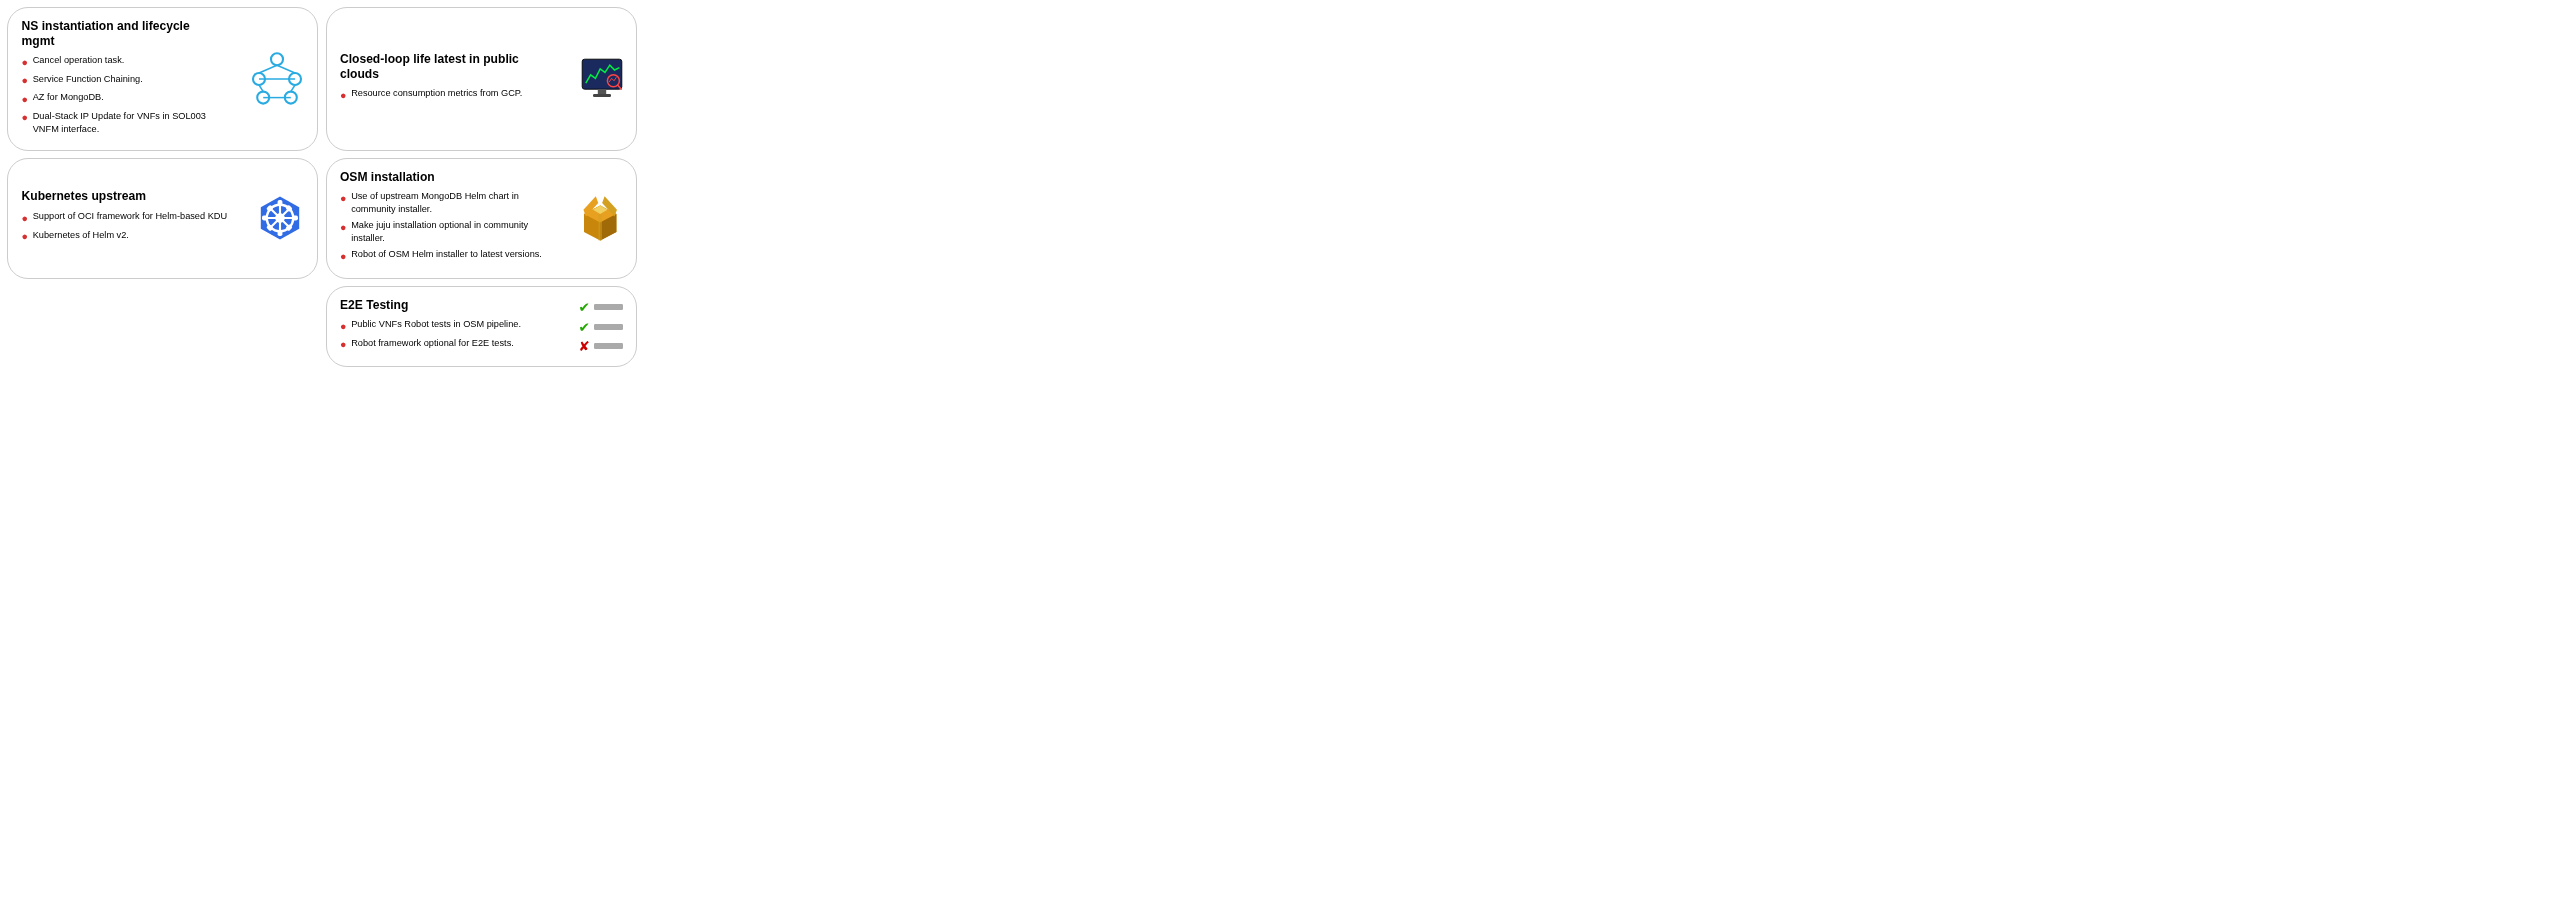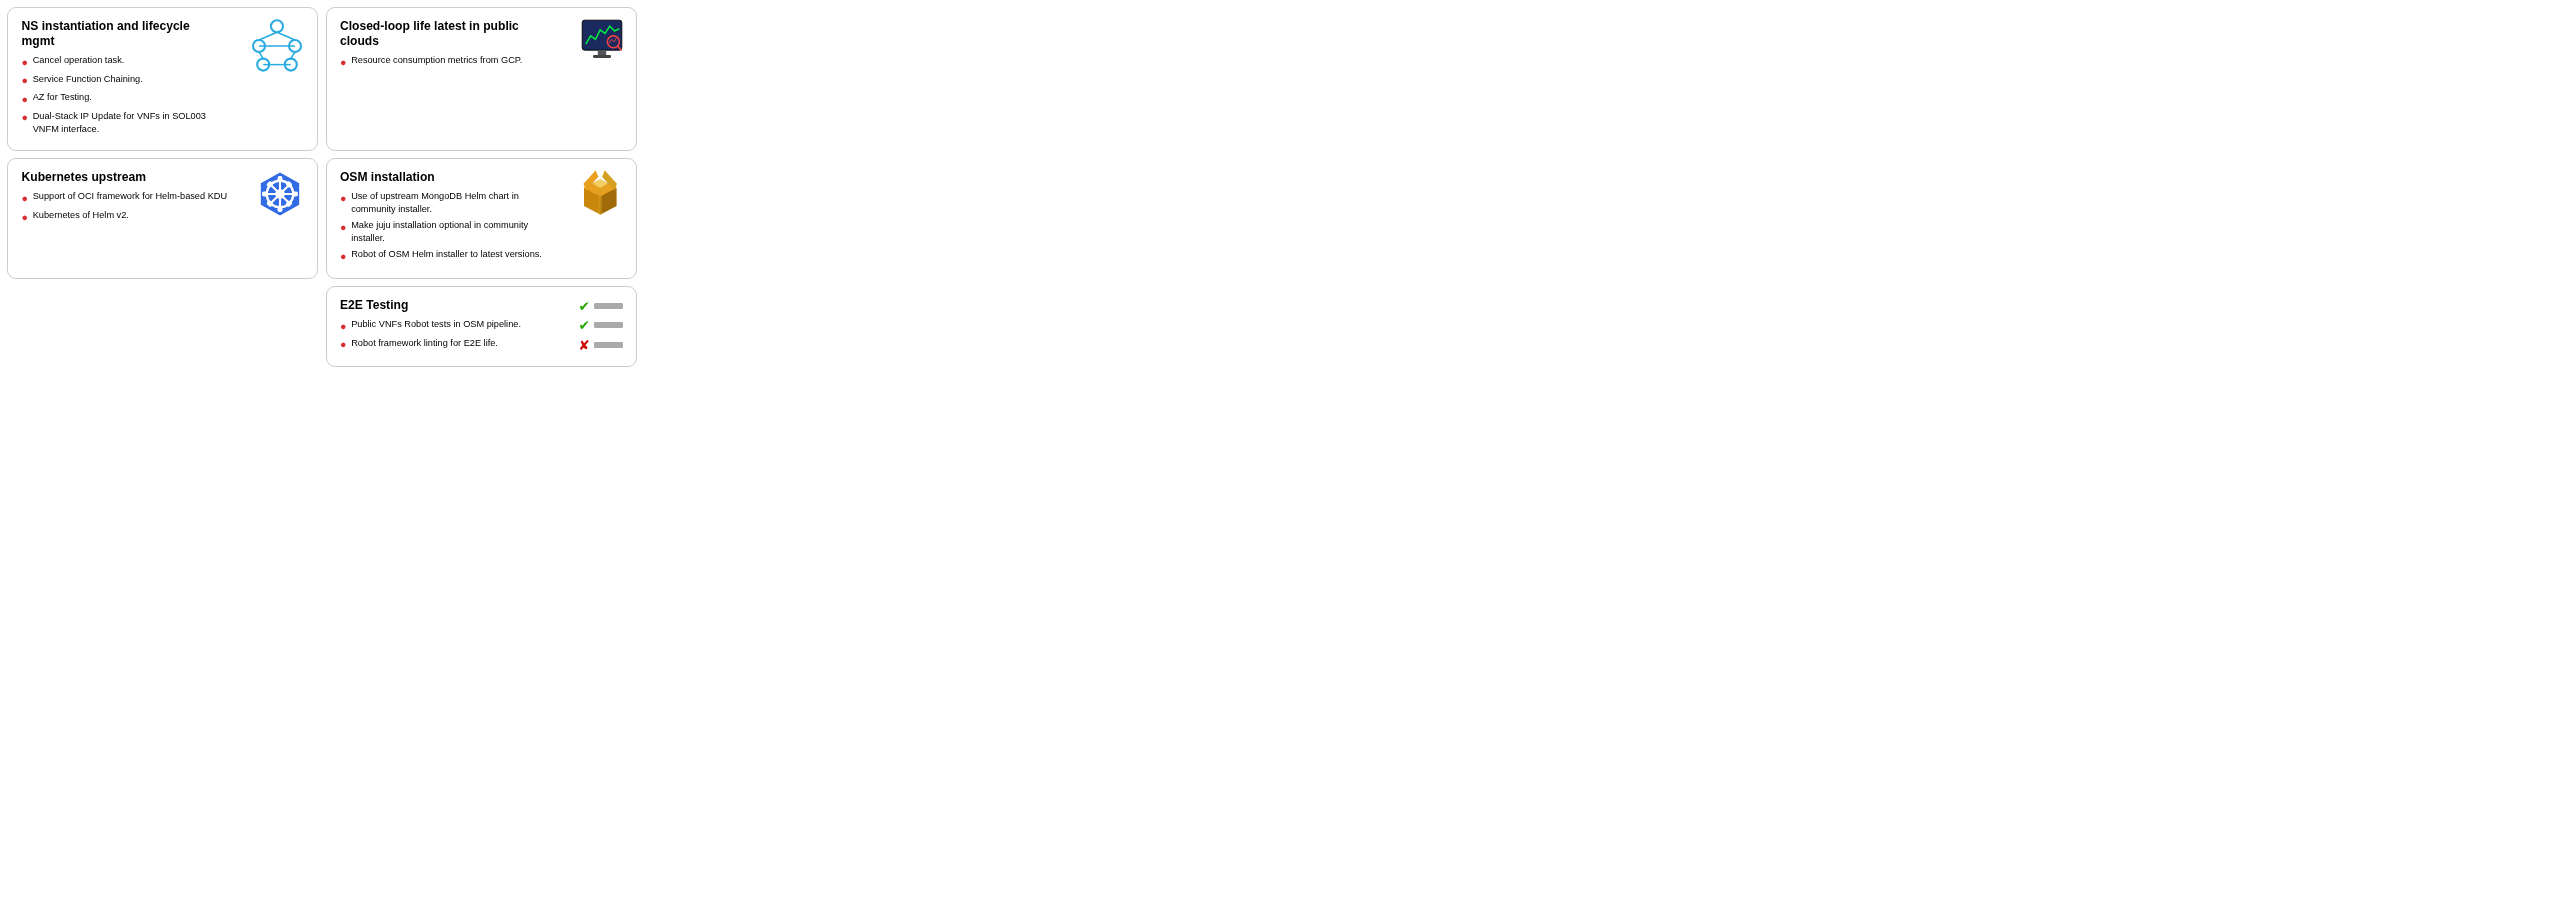--- a/index.html
+++ b/index.html
@@ -9,24 +9,24 @@
       width: 644px;
       min-height: 225px;
       padding: 7.2px;
       display: grid;
       grid-template-columns: 1fr 1fr;
       grid-template-rows: auto auto;
       gap: 7.2px;
     }
     .card {
       border: 1.2px solid #ccc;
-      border-radius: 9px;
+      border-radius: 21px;
       padding: 11px 13.3px;
       display: flex;
-      align-items: flex-start;
+      align-items: center;
       gap: 25px;
       background: #fff;
     }
     .card-content {
       flex: 1;
     }
     .card-title {
       font-size: 1.25rem;
       font-weight: 800;
       margin-bottom: 6px;
@@ -107,21 +107,21 @@
       <li>
         <span class="bullet">●</span>
         <span>Cancel operation task.</span>
       </li>
       <li>
         <span class="bullet">●</span>
         <span>Service Function Chaining.</span>
       </li>
       <li>
         <span class="bullet">●</span>
-        <span>AZ for Testing.</span>
+        <span>AZ for MongoDB.</span>
       </li>
       <li>
         <span class="bullet">●</span>
         <span>Dual-Stack IP Update for VNFs in SOL003 VNFM interface.</span>
       </li>
     </ul>
   </div>
   <div class="card-icon network-icon">
 
     <svg viewBox="0 0 90 90" xmlns="http://www.w3.org/2000/svg">
@@ -259,21 +259,21 @@
 <div class="card" style="grid-column: 2; grid-row: 3;">
   <div class="card-content">
     <div class="card-title">E2E Testing</div>
     <ul>
       <li>
         <span class="bullet">●</span>
         <span>Public VNFs Robot tests in OSM pipeline.</span>
       </li>
       <li>
         <span class="bullet">●</span>
-        <span>Robot framework linting for E2E life.</span>
+        <span>Robot framework optional for E2E tests.</span>
       </li>
     </ul>
   </div>
   <div class="card-icon e2e-checks">
     <div class="e2e-row">
       <span class="check-mark">✔</span>
       <div class="gray-bar"></div>
     </div>
     <div class="e2e-row">
       <span class="check-mark">✔</span>

